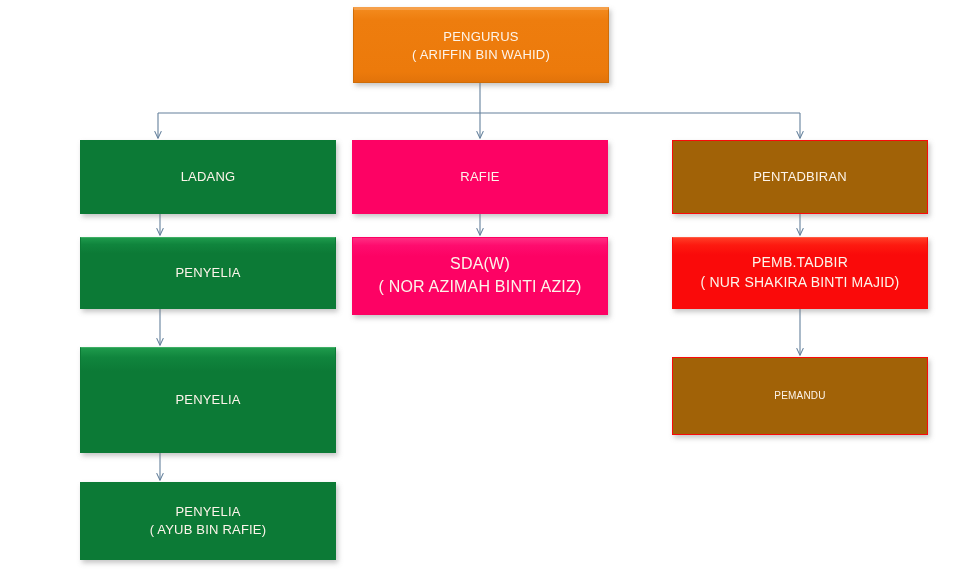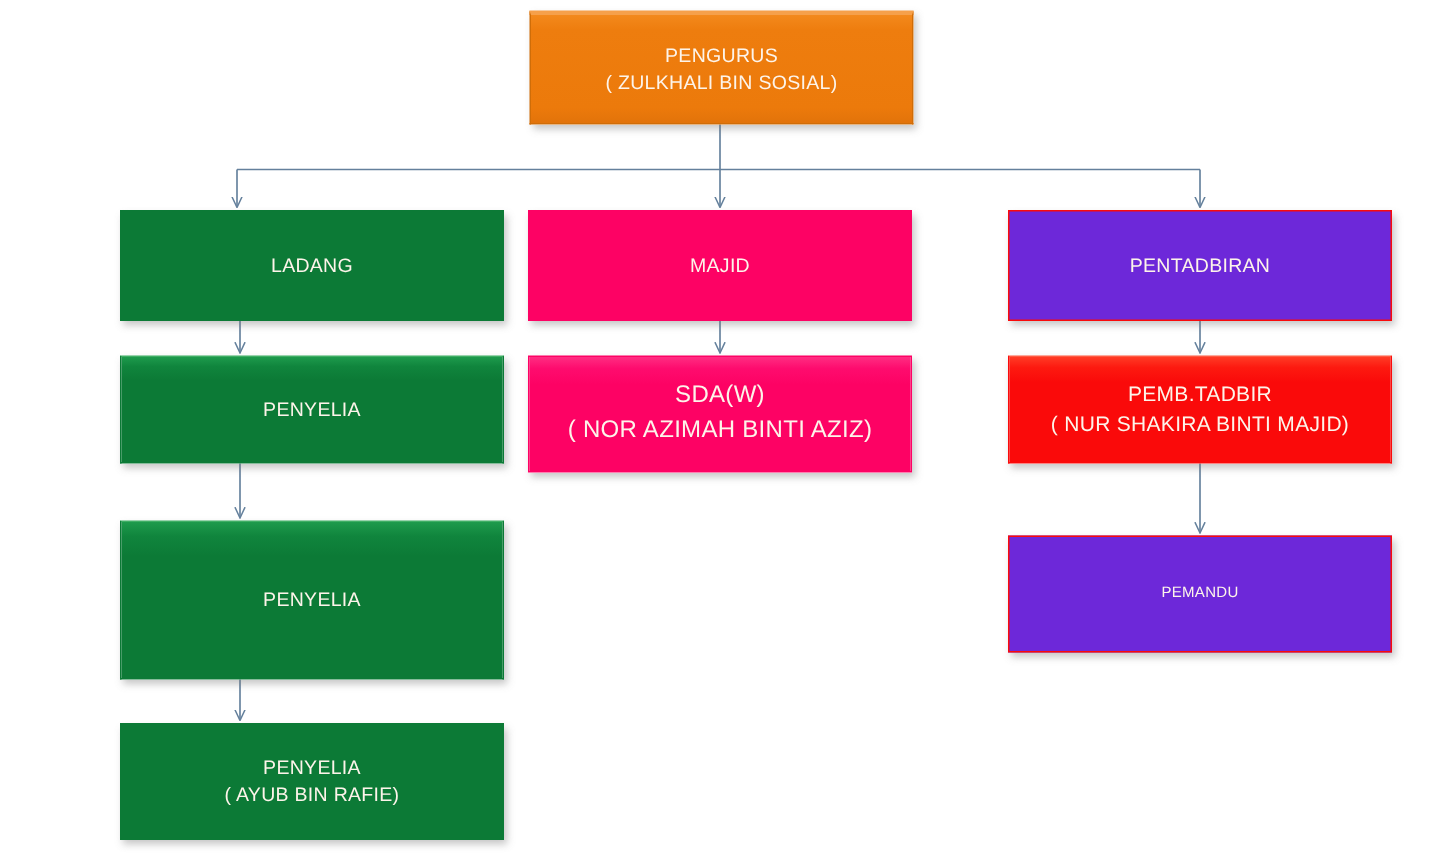--- a/index.html
+++ b/index.html
@@ -60,21 +60,21 @@
   }
   .node.green.bevel {
     background: linear-gradient(to bottom, #1e9a4c 0%, #10853d 9%, #0c7a36 22%, #0c7a36 100%);
     border-top: 1px solid #3fae64;
   }
   .node.pink {
     background: #fd0264;
     border: 1px solid #fd0264;
   }
   .node.red {
-    background: #6d28d9;
+    background: #a16207;
     border: 1px solid #fa0a0a;
   }
   .node.red.bevel {
     background: linear-gradient(to bottom, #ff3b25 0%, #fd1a10 10%, #fa0a0a 24%, #fa0a0a 100%);
     border-top: 1px solid #ff5a42;
   }
   .node.pink.bevel {
     background: linear-gradient(to bottom, #ff2d82 0%, #fe0c6e 10%, #fd0264 24%, #fd0264 100%);
   }
 
@@ -123,42 +123,42 @@
 
       <path d="M 480 214 L 480 235" marker-end="url(#arw)"></path>
 
       <path d="M 800 214 L 800 235" marker-end="url(#arw)"></path>
       <path d="M 800 309 L 800 355" marker-end="url(#arw)"></path>
     </g>
   </svg>
 
   <div class="node orange" id="node-pengurus">
     <span class="line">PENGURUS</span>
-    <span class="line">( ZULKHALI BIN SOSIAL)</span>
+    <span class="line">( ARIFFIN BIN WAHID)</span>
   </div>
 
   <div class="node green" id="node-ladang">
     <span class="line">LADANG</span>
   </div>
 
   <div class="node green bevel" id="node-penyelia-1">
     <span class="line">PENYELIA</span>
   </div>
 
   <div class="node green bevel" id="node-penyelia-2">
     <span class="line">PENYELIA</span>
   </div>
 
   <div class="node green" id="node-penyelia-3">
     <span class="line">PENYELIA</span>
     <span class="line">( AYUB BIN RAFIE)</span>
   </div>
 
   <div class="node pink" id="node-sosial">
-    <span class="line">MAJID</span>
+    <span class="line">RAFIE</span>
   </div>
 
   <div class="node pink bevel" id="node-sdaw">
     <span class="line">SDA(W)</span>
     <span class="line">( NOR AZIMAH BINTI AZIZ)</span>
   </div>
 
   <div class="node red" id="node-pentadbiran">
     <span class="line">PENTADBIRAN</span>
   </div>

